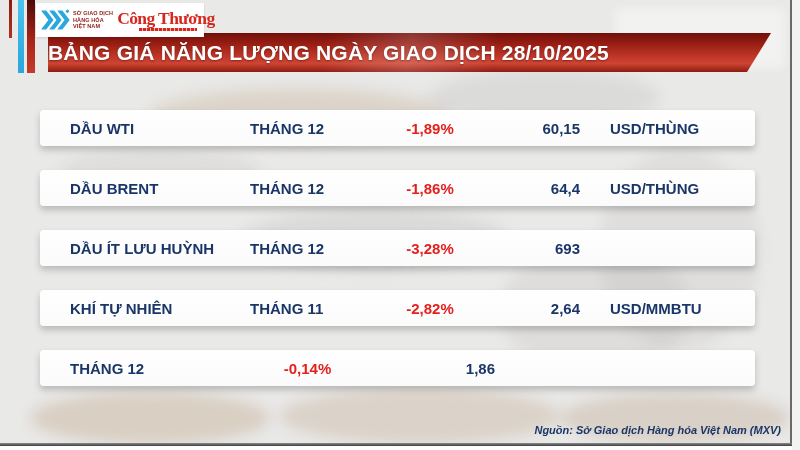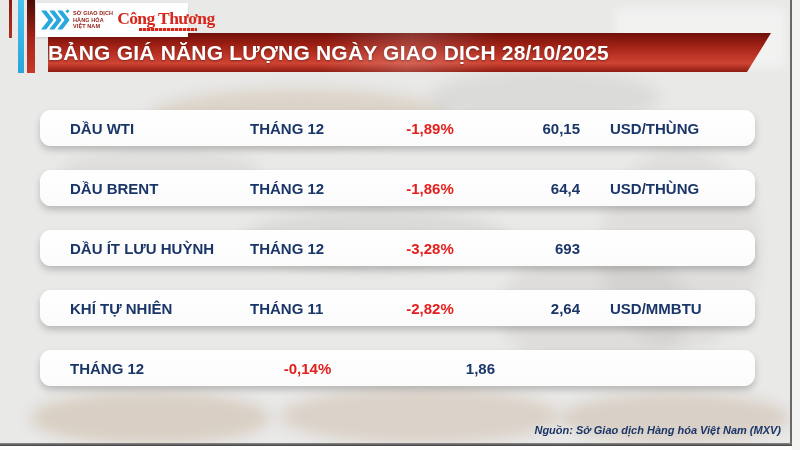--- a/index.html
+++ b/index.html
@@ -36,38 +36,38 @@
     content:"";position:absolute;inset:0;
     background:linear-gradient(100deg,rgba(255,255,255,0) 38%,rgba(255,255,255,.16) 50%,rgba(255,255,255,0) 62%);
     pointer-events:none;
   }
   .banner-title{
     color:#ffffff;font-size:21px;font-weight:bold;letter-spacing:.2px;
     text-shadow:0 1px 2px rgba(0,0,0,.35);white-space:nowrap;position:relative;z-index:1;
   }
   
   .logo-box{
-    position:absolute;left:36px;top:3px;width:152px;height:34px;background:#ffffff;
+    position:absolute;left:36px;top:3px;width:168px;height:34px;background:#ffffff;
     display:flex;align-items:center;padding:0 4px;box-sizing:border-box;z-index:5;
     box-shadow:0 1px 2px rgba(0,0,0,.12);
   }
   .mxv-logo{flex:0 0 auto;margin-right:3px;}
   .mxv-text{flex:0 0 auto;font-size:5.5px;line-height:6.5px;font-weight:bold;color:#8f1a10;letter-spacing:.1px;}
   .ct-wrap{flex:1;display:flex;flex-direction:column;align-items:flex-start;margin-left:4px;}
   .ct-text{
     font-family:"Liberation Serif",serif;font-weight:bold;color:#d7271c;
     font-size:17.5px;line-height:17px;letter-spacing:-0.6px;white-space:nowrap;
   }
   .ct-tagline{display:block;height:3px;width:58px;margin:1px 0 0 22px;
     background:repeating-linear-gradient(90deg,#d7271c 0 3px,rgba(215,39,28,.35) 3px 4px);}
   
   .rows{position:absolute;left:40px;top:110px;width:715px;}
   .row{
     width:100%;height:36px;margin-bottom:24px;background:linear-gradient(180deg,#ffffff,#fbfbfb);
-    border-radius:11px;box-shadow:0 4px 6px rgba(80,80,80,.30);
+    border-radius:4px;box-shadow:0 4px 6px rgba(80,80,80,.30);
     display:grid;grid-template-columns:180px 115px 130px 85px 1fr;
     align-items:center;padding:0 40px 0 30px;box-sizing:border-box;
   }
   .cell{font-size:15px;font-weight:bold;color:#1a3668;white-space:nowrap;}
   .c-change{color:#e3201d;justify-self:center;}
   .c-price{justify-self:end;}
   .c-unit{padding-left:30px;}
   
   .source{
     position:absolute;right:19px;top:424px;

